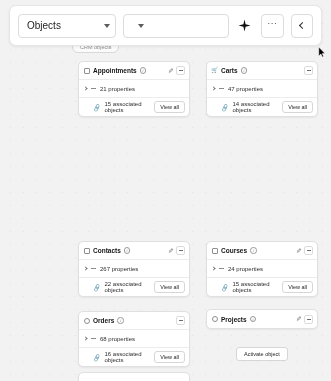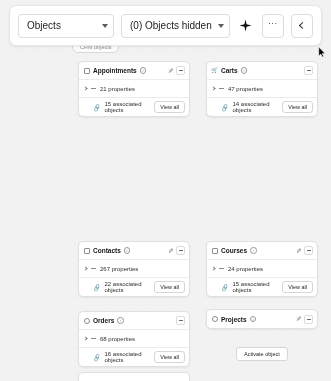--- a/index.html
+++ b/index.html
@@ -206,21 +206,20 @@
     <span>CRM objects</span>
   </div>
 
   <div class="toolbar">
     <div class="select select-objects">
       <span class="lbl">Objects</span>
       <span class="caret"></span>
     </div>
 
     <div class="select select-hidden">
-      <span class="lbl">(0) Objects hidden</span>
       <span class="caret"></span>
     </div>
 
     <div class="spark-btn">
       <svg width="13" height="13" viewBox="0 0 24 24">
         <path d="M12 1 L14 9.5 L23 12 L14 14.5 L12 23 L10 14.5 L1 12 L10 9.5 Z" fill="#111111"></path>
       </svg>
     </div>
 
     <div class="icon-btn">

